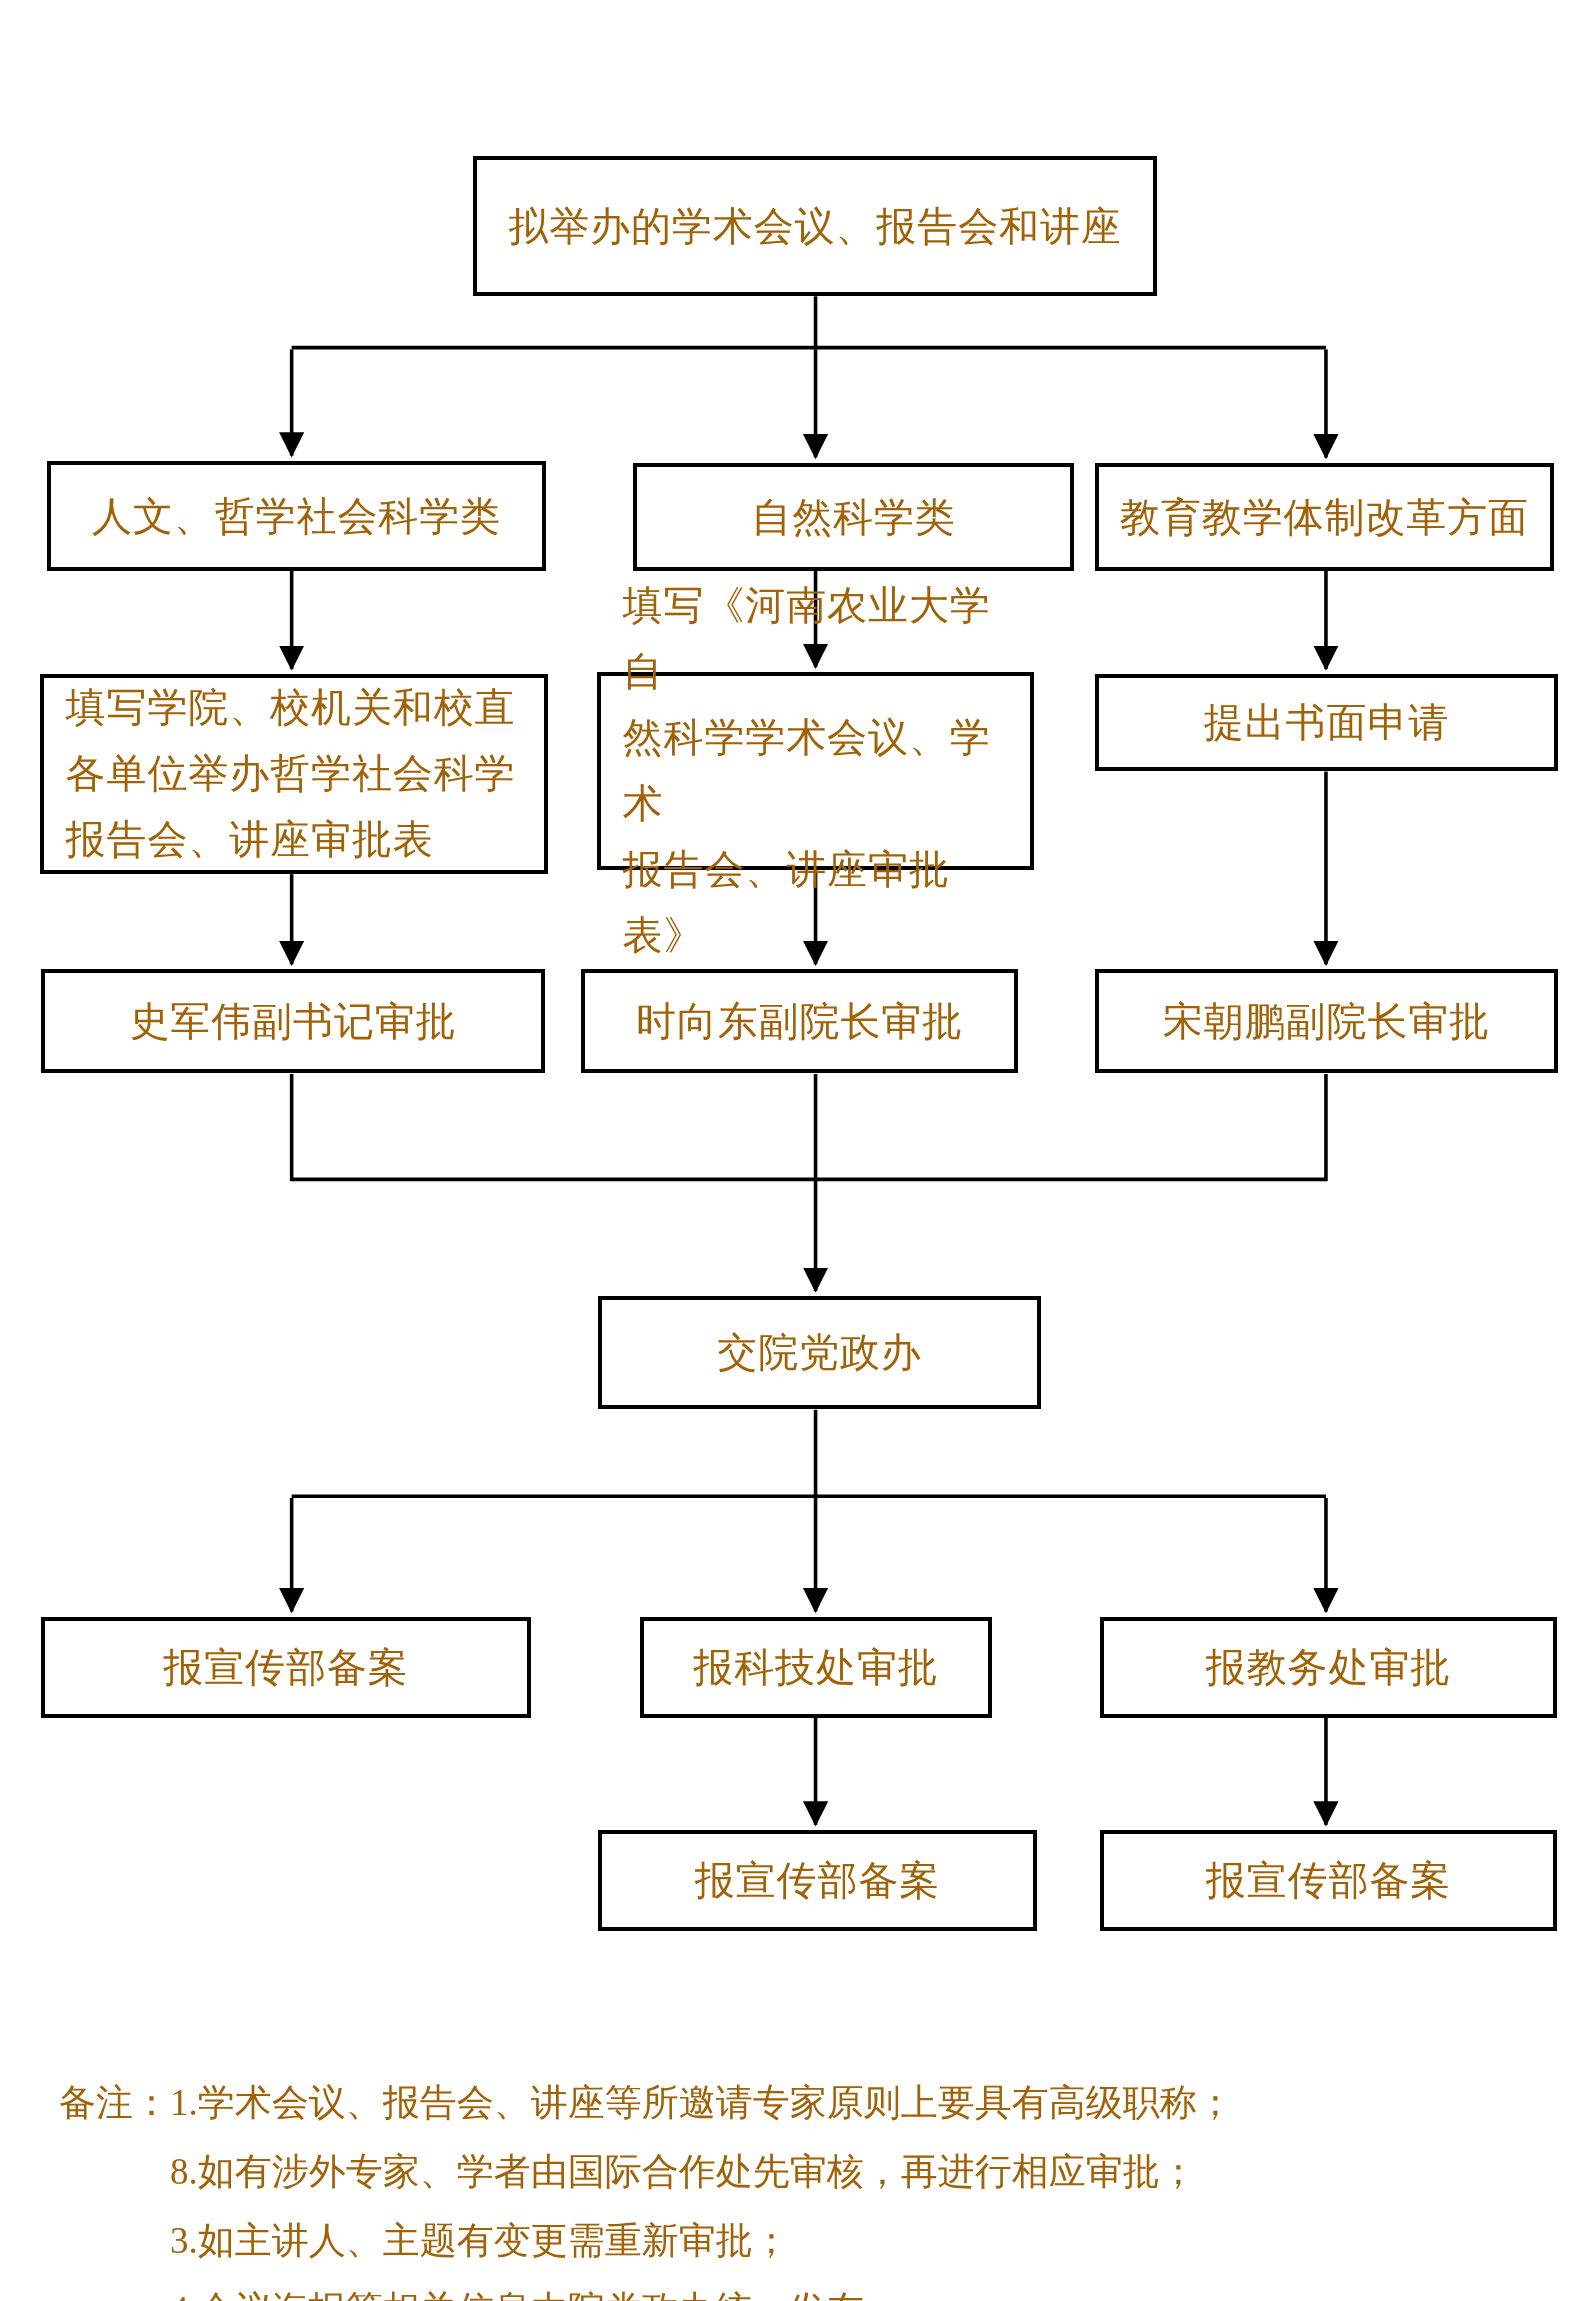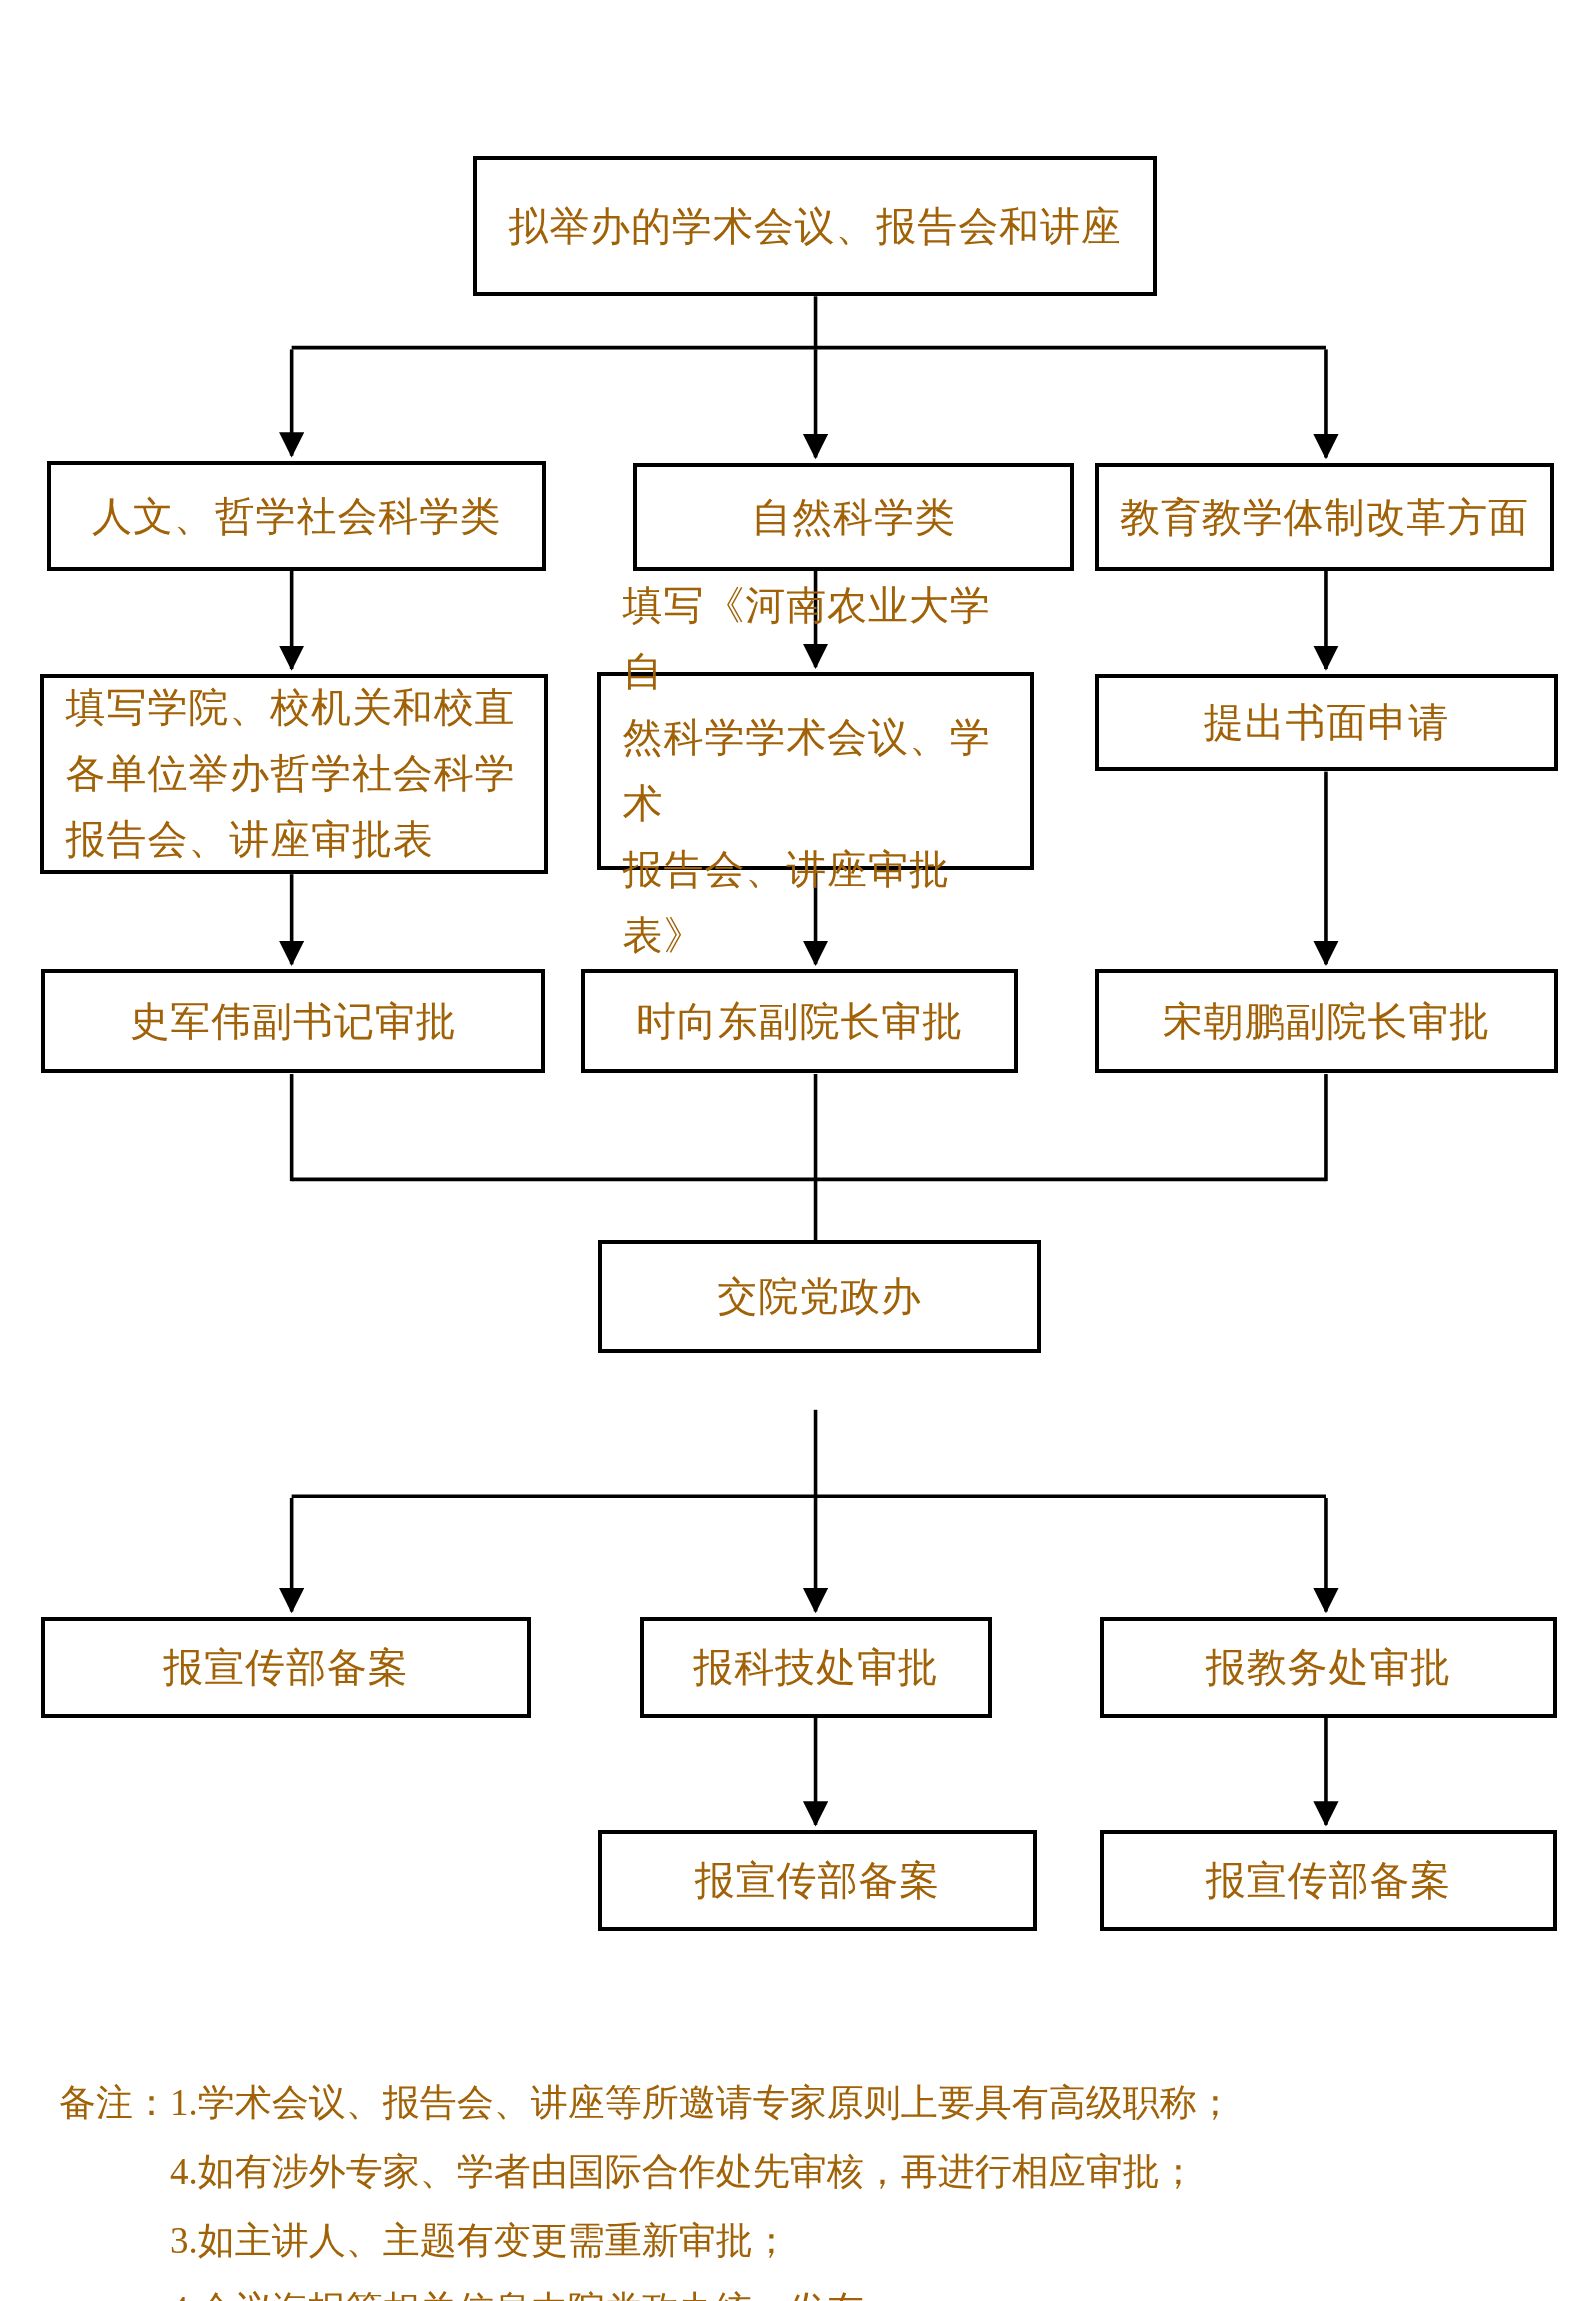--- a/index.html
+++ b/index.html
@@ -120,21 +120,21 @@
   <div class="box" style="left:41px;top:969px;width:504px;height:104px;">
     <span>史军伟副书记审批</span>
   </div>
   <div class="box" style="left:581px;top:969px;width:437px;height:104px;">
     <span>时向东副院长审批</span>
   </div>
   <div class="box" style="left:1095px;top:969px;width:463px;height:104px;">
     <span>宋朝鹏副院长审批</span>
   </div>
 
-  <div class="box" style="left:598px;top:1240px;width:443px;height:113px;">
+  <div class="box" style="left:598px;top:1296px;width:443px;height:113px;">
     <span>交院党政办</span>
   </div>
 
   <div class="box" style="left:41px;top:1617px;width:490px;height:101px;">
     <span>报宣传部备案</span>
   </div>
   <div class="box" style="left:592px;top:1617px;width:352px;height:101px;margin-left:48px;">
     <span>报科技处审批</span>
   </div>
   <div class="box" style="left:1100px;top:1617px;width:457px;height:101px;">
@@ -145,19 +145,19 @@
     <span>报宣传部备案</span>
   </div>
   <div class="box" style="left:1100px;top:1830px;width:457px;height:101px;">
     <span>报宣传部备案</span>
   </div>
 
   <div class="notes">
     <div>
       <span>备注：</span><span>1.学术会议、报告会、讲座等所邀请专家原则上要具有高级职称；</span>
     </div>
-    <div class="indent">4.如有涉外专家、学者由国际合作处先审核，再进行相应审批；</div>
+    <div class="indent">8.如有涉外专家、学者由国际合作处先审核，再进行相应审批；</div>
     <div class="indent">3.如主讲人、主题有变更需重新审批；</div>
     <div class="indent">4.会议海报等相关信息由院党政办统一发布。</div>
   </div>
 
 </div>
 
 
 </body></html>

